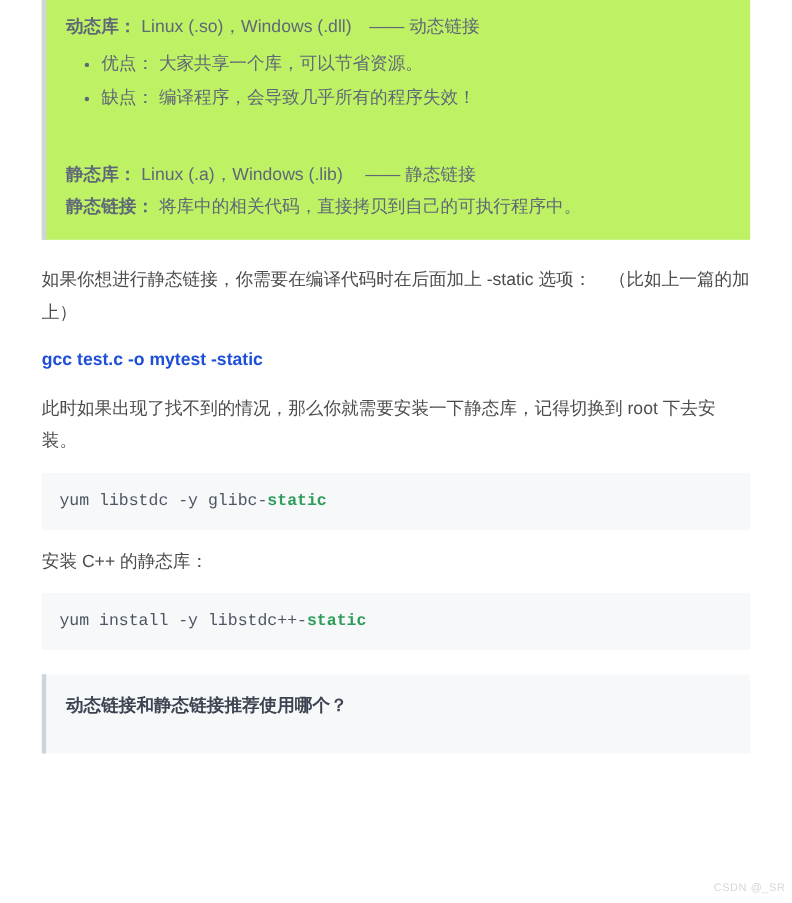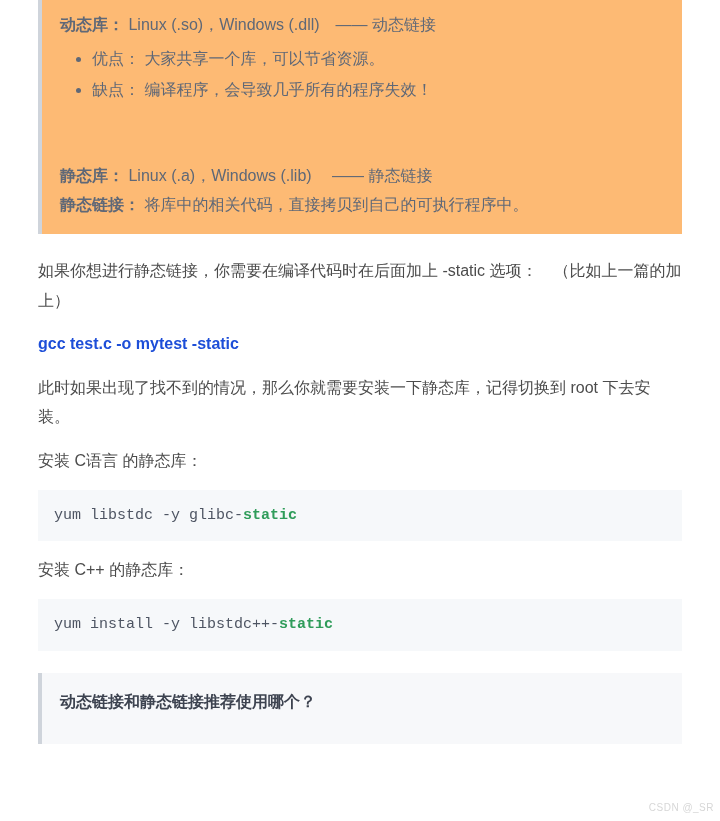--- a/index.html
+++ b/index.html
@@ -13,38 +13,38 @@
       line-height: 1.85;
       color: #4c4c4c;
       background: #ffffff;
       width: 720px;
     }
     .container {
       padding: 0 38px 20px 38px;
     }
     .quote-block {
       border-left: 4px solid #cfd4db;
-      background: #fdba74;
+      background: #bef264;
       padding: 10px 18px 14px 18px;
       margin-bottom: 22px;
       color: #5f6877;
     }
     .quote-block2 {
       border-left: 4px solid #cfd4db;
       background: #f7f8fa;
       padding: 14px 18px 14px 18px;
       margin-top: 22px;
       color: #5f6877;
     }
     .bold-label {
       font-weight: 600;
     }
     .quote-block ul {
       padding-left: 32px;
-      margin: 4px 0 34px 0;
+      margin: 4px 0 18px 0;
     }
     .quote-block li {
       margin: 2px 0;
     }
     .spacer-row {
       height: 22px;
     }
     p.body {
       margin: 14px 0;
       color: #4c4c4c;
@@ -118,21 +118,20 @@
 
 
   <p class="body">如果你想进行静态链接，你需要在编译代码时在后面加上 -static 选项： （比如上一篇的加上）</p>
 
   <p class="body">
     <span class="red-bold">gcc test.c -o mytest -static</span>
   </p>
 
   <p class="body">此时如果出现了找不到的情况，那么你就需要安装一下静态库，记得切换到 root 下去安装。</p>
 
-  <p class="body">安装 C语言 的静态库：</p>
 
   <div class="code-block"><span>yum libstdc -y glibc-</span><span class="code-kw">static</span></div>
 
   <p class="body">安装 C++ 的静态库：</p>
 
   <div class="code-block"><span>yum install -y libstdc++-</span><span class="code-kw">static</span></div>
 
   <div class="quote-block2">
     <div class="quote-title">动态链接和静态链接推荐使用哪个？</div>
 

